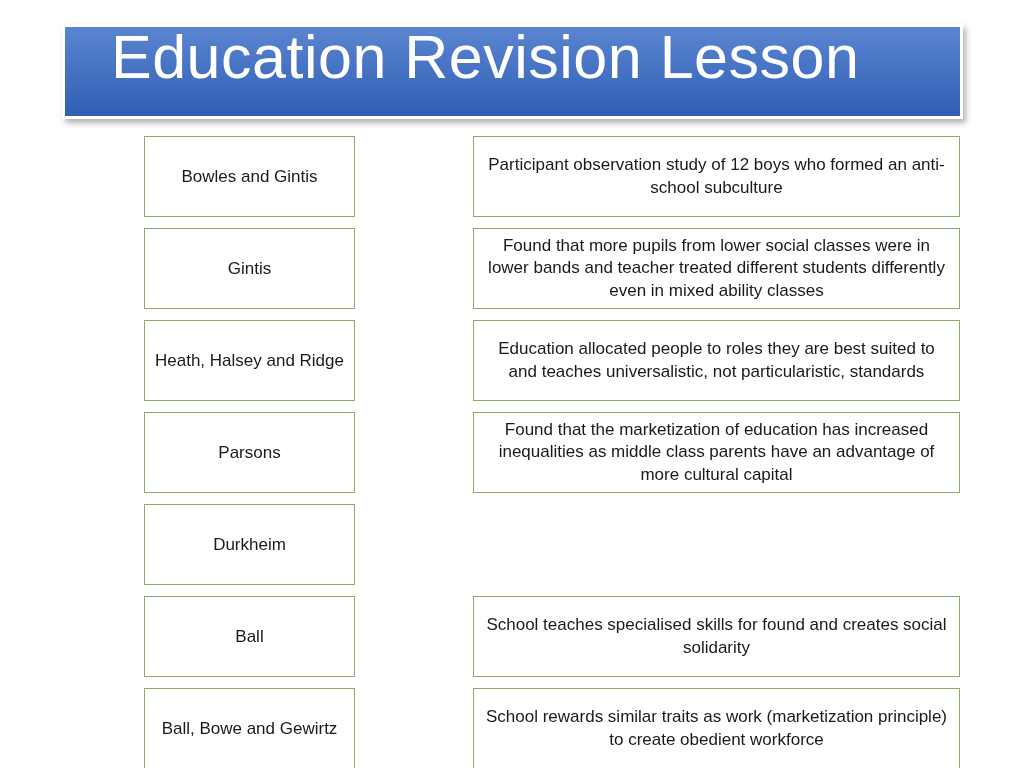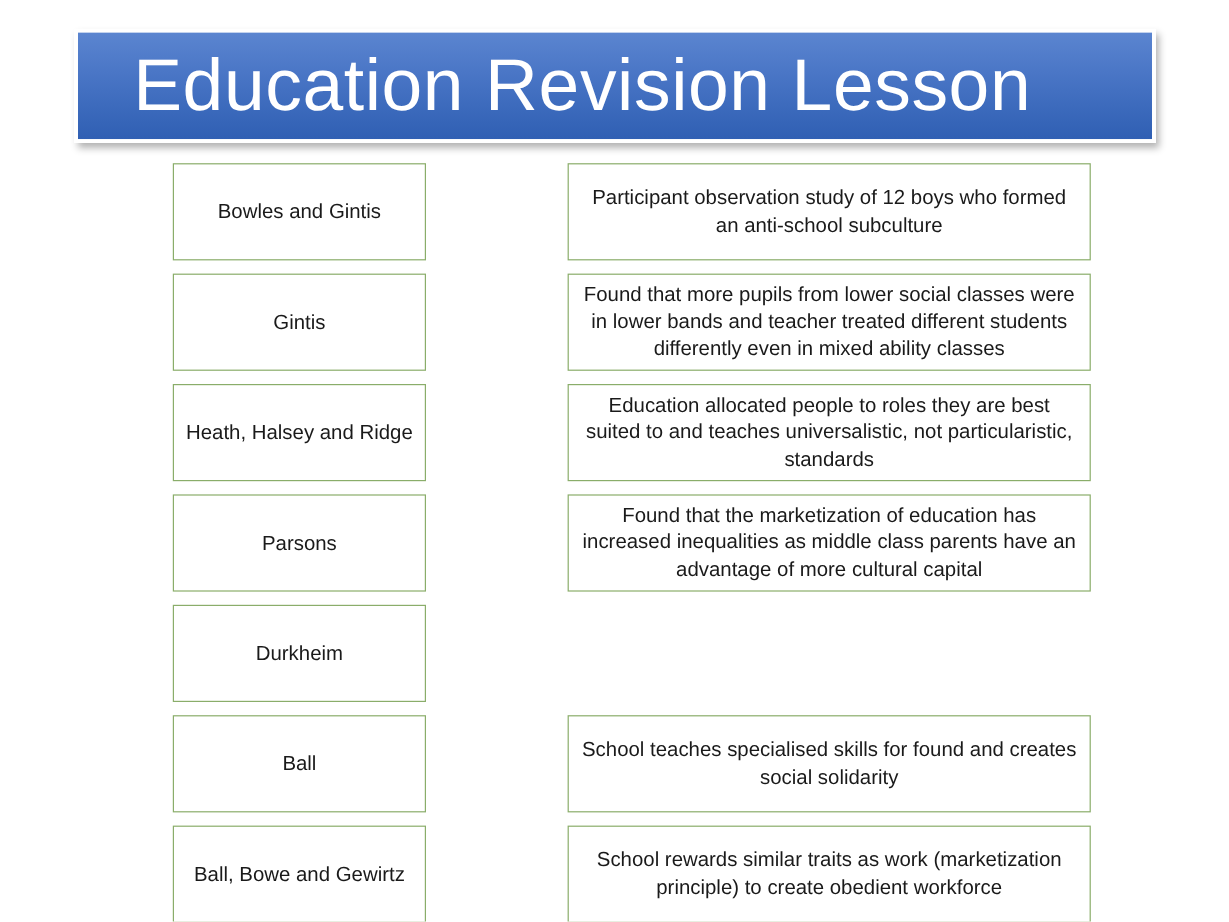--- a/index.html
+++ b/index.html
@@ -20,21 +20,21 @@
     position: absolute;
     left: 62px;
     top: 24px;
     width: 901px;
     height: 95px;
     box-sizing: border-box;
     border: 3px solid #ffffff;
     background: linear-gradient(to bottom, #5b85d0 0%, #4a76c6 38%, #2f5fb3 100%);
     box-shadow: 3px 4px 6px rgba(0,0,0,0.30);
     display: flex;
-    align-items: center;
+    align-items: flex-start;
   }
   #title-banner .title-text {
     color: #ffffff;
     font-size: 61px;
     font-weight: 300;
     letter-spacing: 0.5px;
     line-height: 1;
     padding-left: 46px;
     white-space: nowrap;
     font-family: "Liberation Sans", sans-serif;
@@ -68,21 +68,21 @@
   }
   .card-left {
     left: 144px;
     width: 211px;
     font-size: 17px;
     line-height: 1.38;
     padding: 2px 8px;
   }
   .card-right {
     left: 473px;
-    width: 436px;
+    width: 487px;
     font-size: 17px;
     line-height: 1.33;
     padding: 2px 10px;
   }
   .card-left .card-text,
   .card-right .card-text {
     display: block;
     width: 100%;
   }
 </style>

